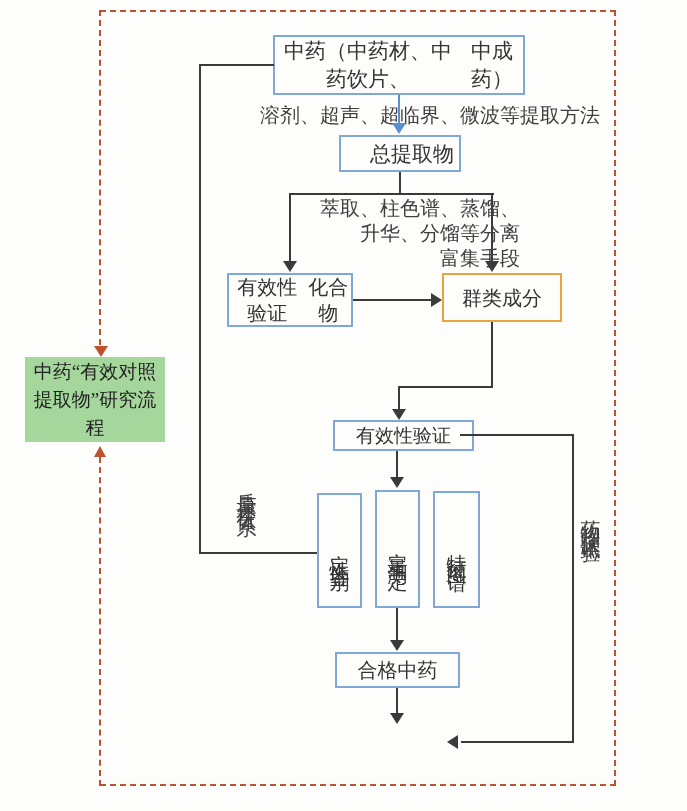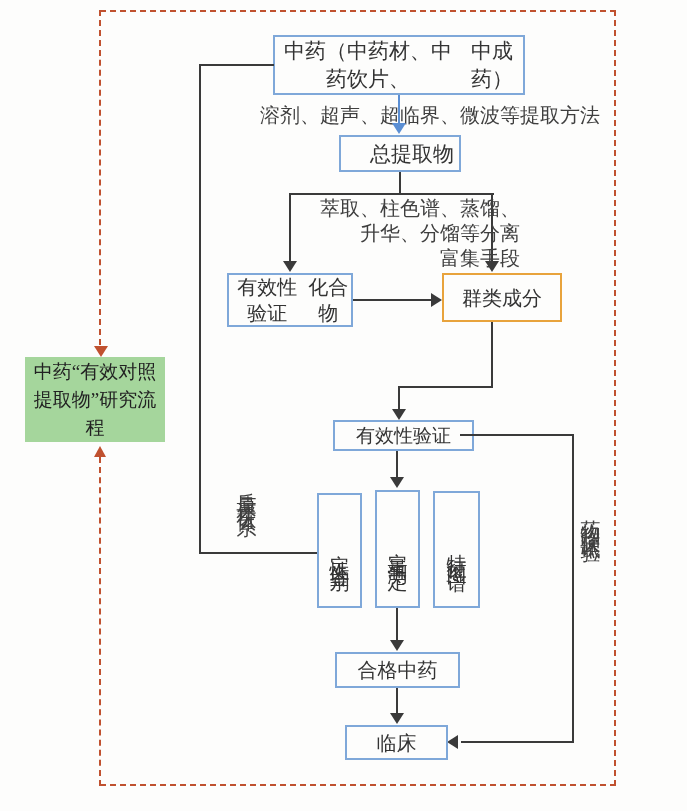--- a/index.html
+++ b/index.html
@@ -171,17 +171,14 @@
   <div class="ln" style="left:396px; top:608px; width:2px; height:33px;"></div>
   <div class="arr down" style="left:390px; top:640px;"></div>
 
   <div class="node" style="left:335px; top:652px; width:125px; height:36px;">
     <div>合格中药</div>
   </div>
 
   <div class="ln" style="left:396px; top:688px; width:2px; height:26px;"></div>
   <div class="arr down" style="left:390px; top:713px;"></div>
 
-  <div class="node" style="left:345px; top:725px; width:103px; height:35px;">
-    <div>临床</div>
-  </div>
 
 </div>
 
 </body></html>

